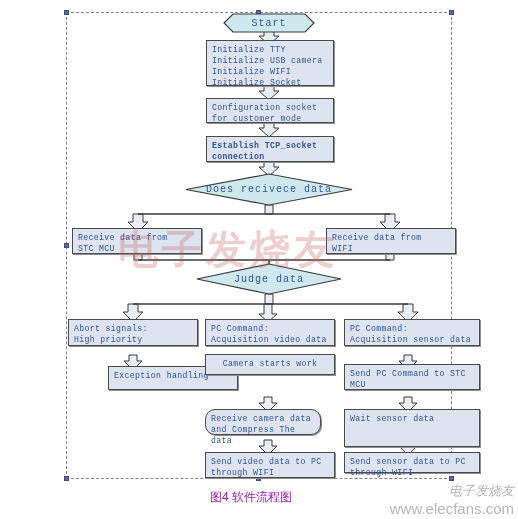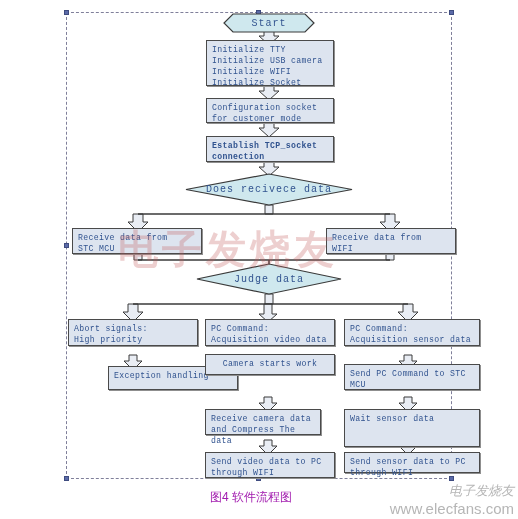--- a/index.html
+++ b/index.html
@@ -249,21 +249,21 @@
   <div class="node" style="left:205px; top:319px; width:130px; height:27px;">PC Command:
 Acquisition video data</div>
   <div class="node" style="left:344px; top:319px; width:136px; height:27px;">PC Command:
 Acquisition sensor data</div>
 
   <div class="node" style="left:68px; top:366px; width:130px; height:24px;margin-left:40px;">Exception handling</div>
   <div class="node" style="left:205px; top:354px; width:130px; height:16px;text-align:center;">Camera starts work</div>
   <div class="node" style="left:344px; top:364px; width:136px; height:26px;">Send PC Command to STC
 MCU</div>
 
-  <div class="node" style="left:205px; top:409px; width:116px; height:26px;">Receive camera data
+  <div class="node" style="left:205px; top:409px; width:116px; height:26px;border-radius:10px;">Receive camera data
 and Compress The data</div>
   <div class="node" style="left:344px; top:409px; width:136px; height:38px;">Wait sensor data</div>
 
   <div class="node" style="left:205px; top:452px; width:130px; height:26px;">Send video data to PC
 through WIFI</div>
   <div class="node" style="left:344px; top:452px; width:136px; height:20px;">Send sensor data to PC
 through WIFI</div>
 
   <div class="wm-center">电子发烧友</div>
   <div class="wm-corner">

